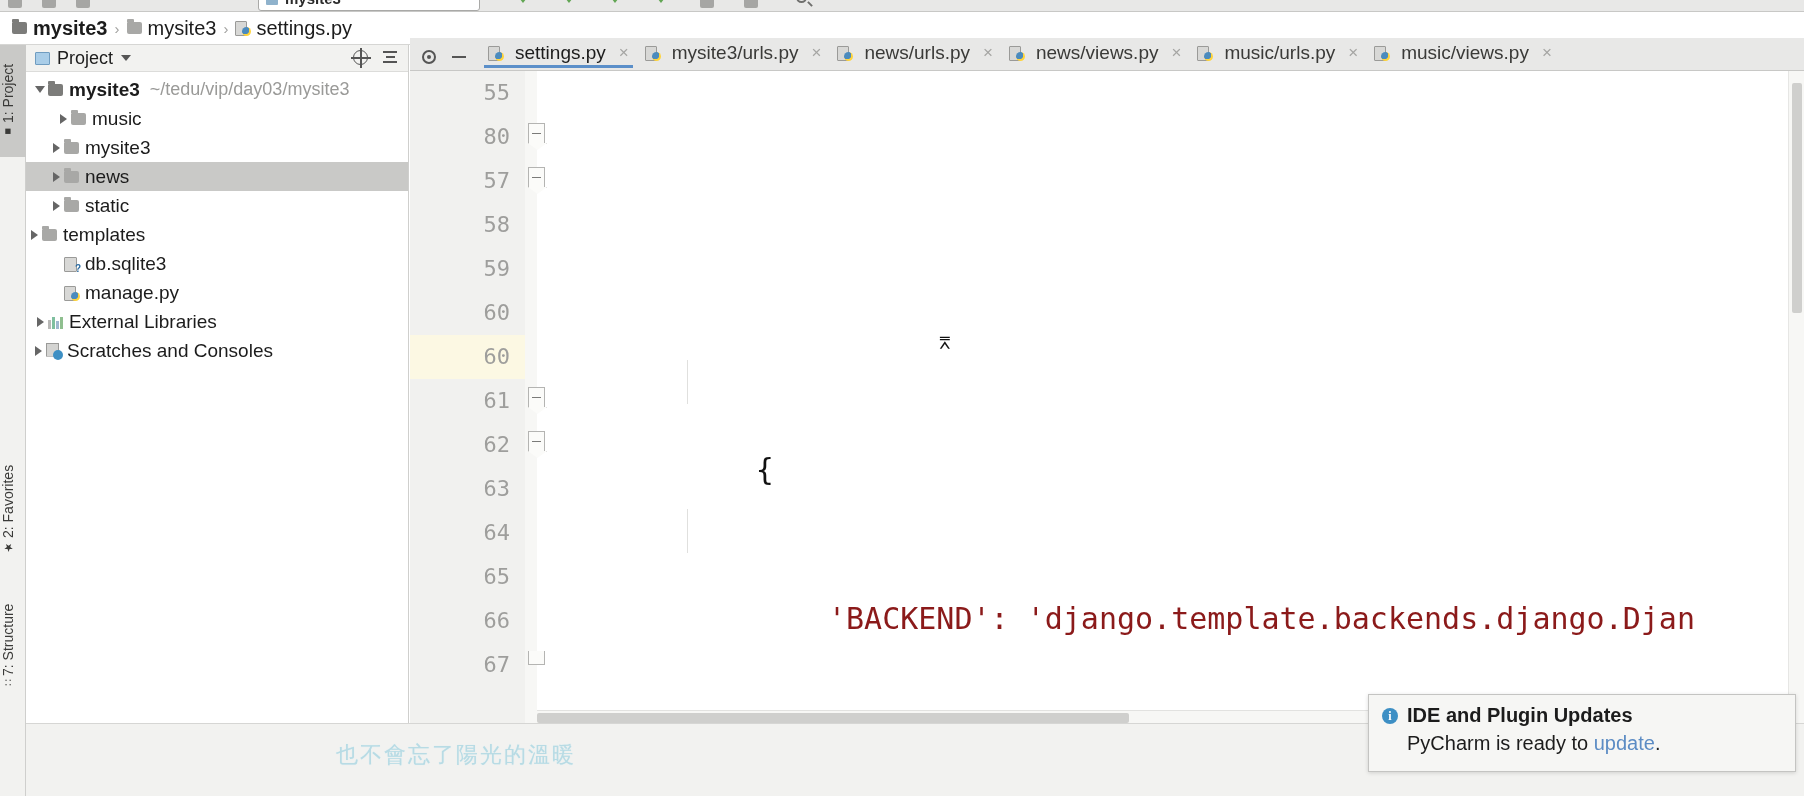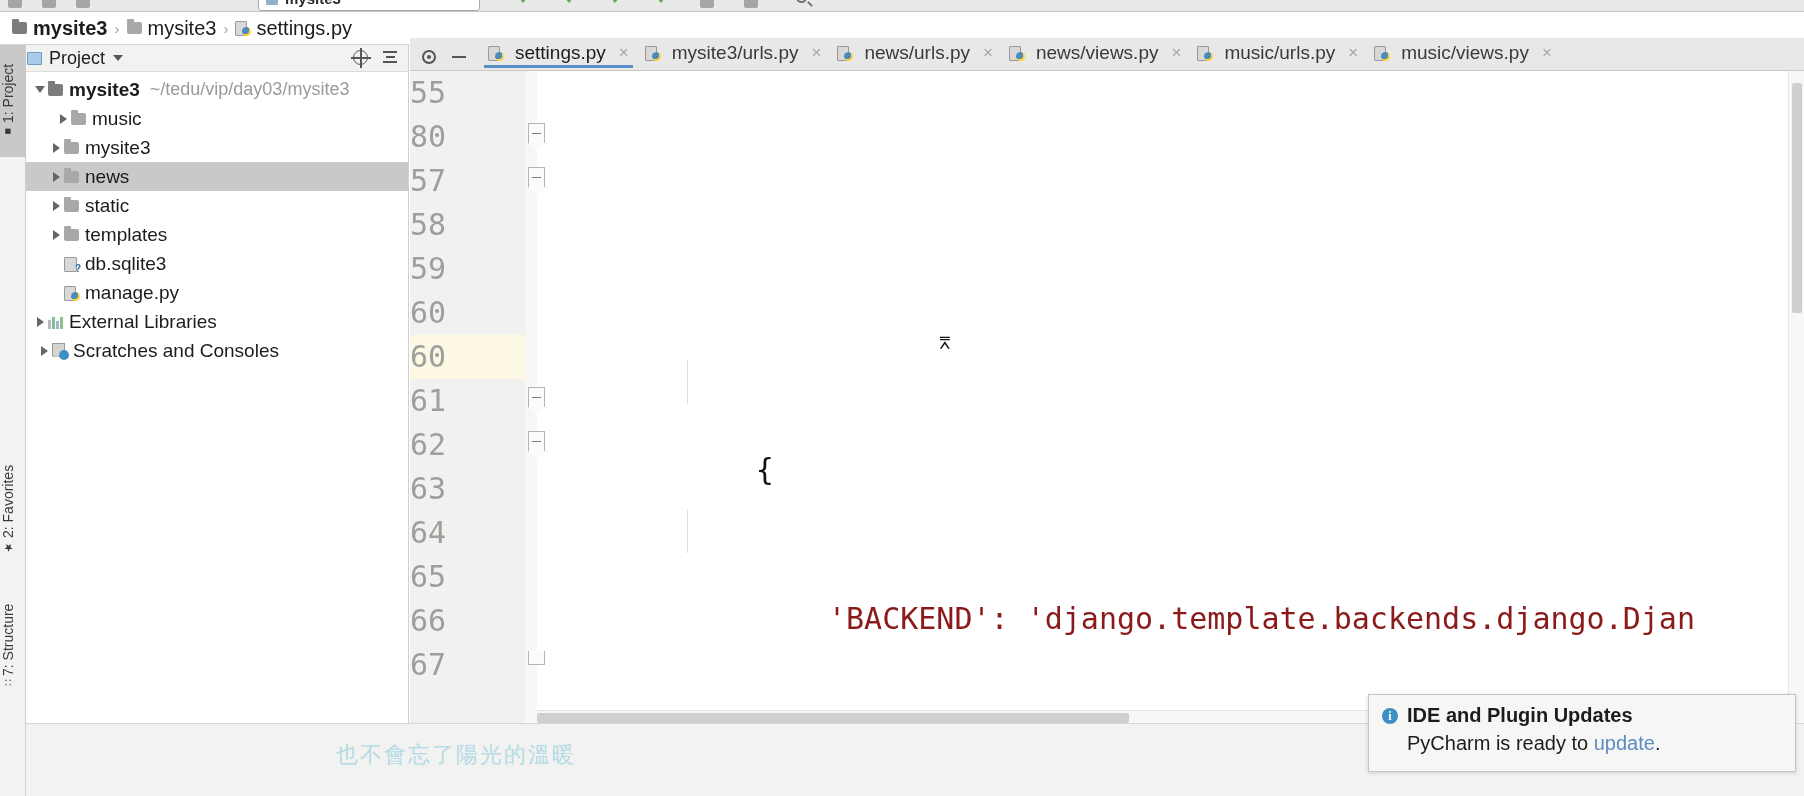--- a/index.html
+++ b/index.html
@@ -97,21 +97,21 @@
   #v-structure { top: 540px; height: 120px; }
 
   
   .proj-panel {
     position: absolute; left: 26px; top: 45px; width: 383px; height: 751px;
     background: #ffffff; border-right: 1px solid #cfcfcd;
   }
   .proj-header {
     position: relative; height: 27px; background: #f2f2f0;
     border-bottom: 1px solid #dcdcda;
-    display: flex; align-items: center; padding-left: 1px;
+    display: flex; align-items: center; padding-left: 9px;
   }
   .proj-header .sq {
     width: 15px; height: 13px; background: #a9cde8; border: 1px solid #6f9cc0;
     margin-right: 7px; border-radius: 1px;
   }
   .proj-title { font-size: 18px; color: #1c1c1c; }
   .caret-dn {
     width:0;height:0;border-left:5px solid transparent;border-right:5px solid transparent;
     border-top:6px solid #555; margin-left: 8px;
   }
@@ -219,22 +219,22 @@
   }
   .gutter {
     position: absolute; left: 0; top: 0; width: 115px; height: 652px;
     background: #f1f1ef;
   }
   .gutter-sep {
     position: absolute; left: 115px; top: 0; width: 12px; height: 652px;
     background: #f7f7f5;
   }
   .lnum {
-    position: absolute; left: 0; width: 100px; 
-    font-family: "DejaVu Sans Mono", monospace; font-size: 30px; color: #9e9e9c;
+    position: absolute; left: 0; width: 100px; text-align: right;
+    font-family: "DejaVu Sans Mono", monospace; font-size: 22px; color: #9e9e9c;
     height: 44px; line-height: 44px;
   }
   .fold {
     position: absolute; left: 118px; width: 17px; height: 20px;
     border: 1px solid #b4b4b2; background: #fbfbf9;
     display: flex; align-items: center; justify-content: center;
   }
   .fold i { width: 9px; height: 1.6px; background: #7a7a78; display:block; }
   .fold.pointer { border-bottom: none; }
   .fold.pointer::after {
@@ -422,21 +422,21 @@
       </div>
 
       <div class="trow" style="padding-left:22px;">
         <span class="twist">
             <span class="tri-r"></span>
           </span>
         <span class="ico-folder pale"></span>
         <span class="tlabel">static</span>
       </div>
 
-      <div class="trow" style="padding-left:22px;">
+      <div class="trow" style="">
         <span class="twist">
             <span class="tri-r"></span>
           </span>
         <span class="ico-folder pale"></span>
         <span class="tlabel">templates</span>
       </div>
 
       <div class="trow" style="padding-left:38px;">
         <span class="ico-db"></span>
         <span class="tlabel">db.sqlite3</span>
@@ -453,21 +453,21 @@
           </span>
         <span class="ico-lib">
             <span></span>
             <span></span>
             <span></span>
             <span></span>
           </span>
         <span class="tlabel">External Libraries</span>
       </div>
 
-      <div class="trow" style="padding-left:10px;">
+      <div class="trow" style="padding-left:4px;">
         <span class="twist">
             <span class="tri-r"></span>
           </span>
         <span class="ico-scratch"></span>
         <span class="tlabel">Scratches and Consoles</span>
       </div>
     </div>
   </div>
 
   <div class="tabbar">

